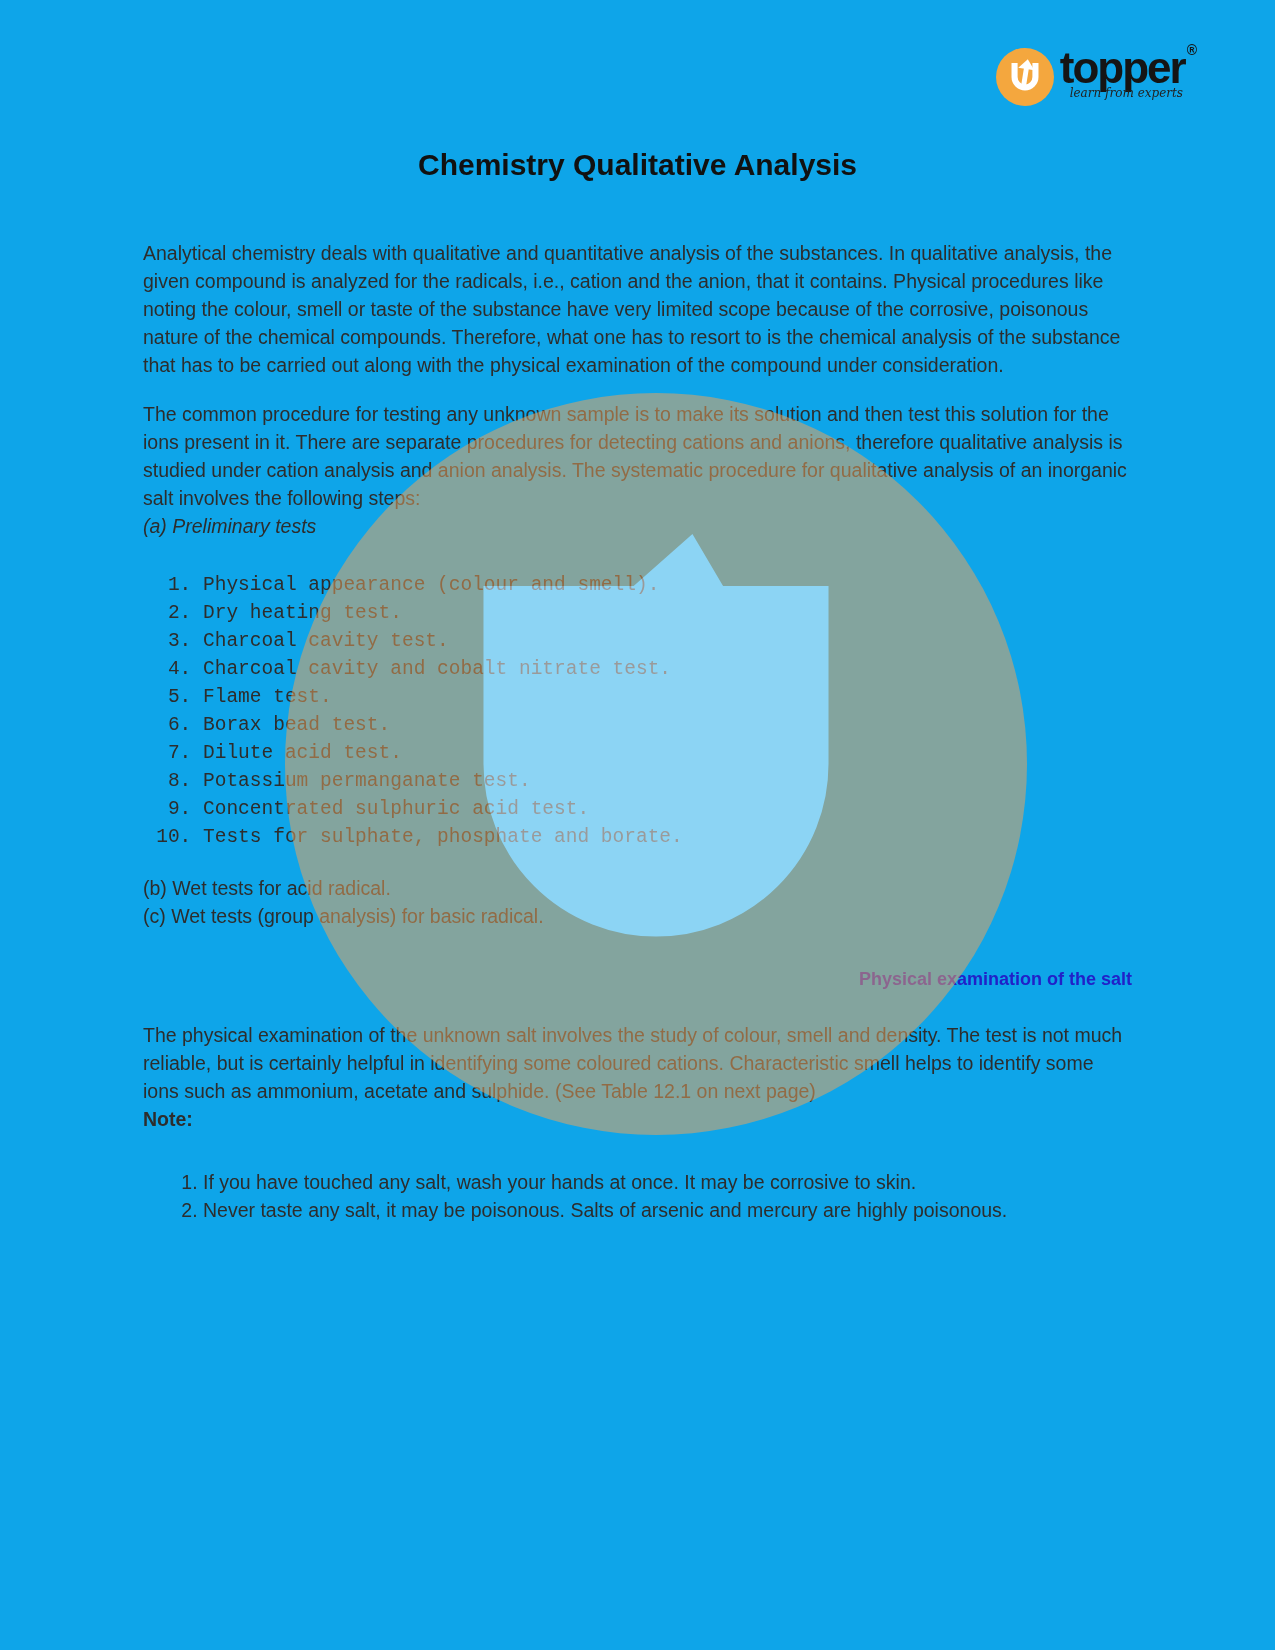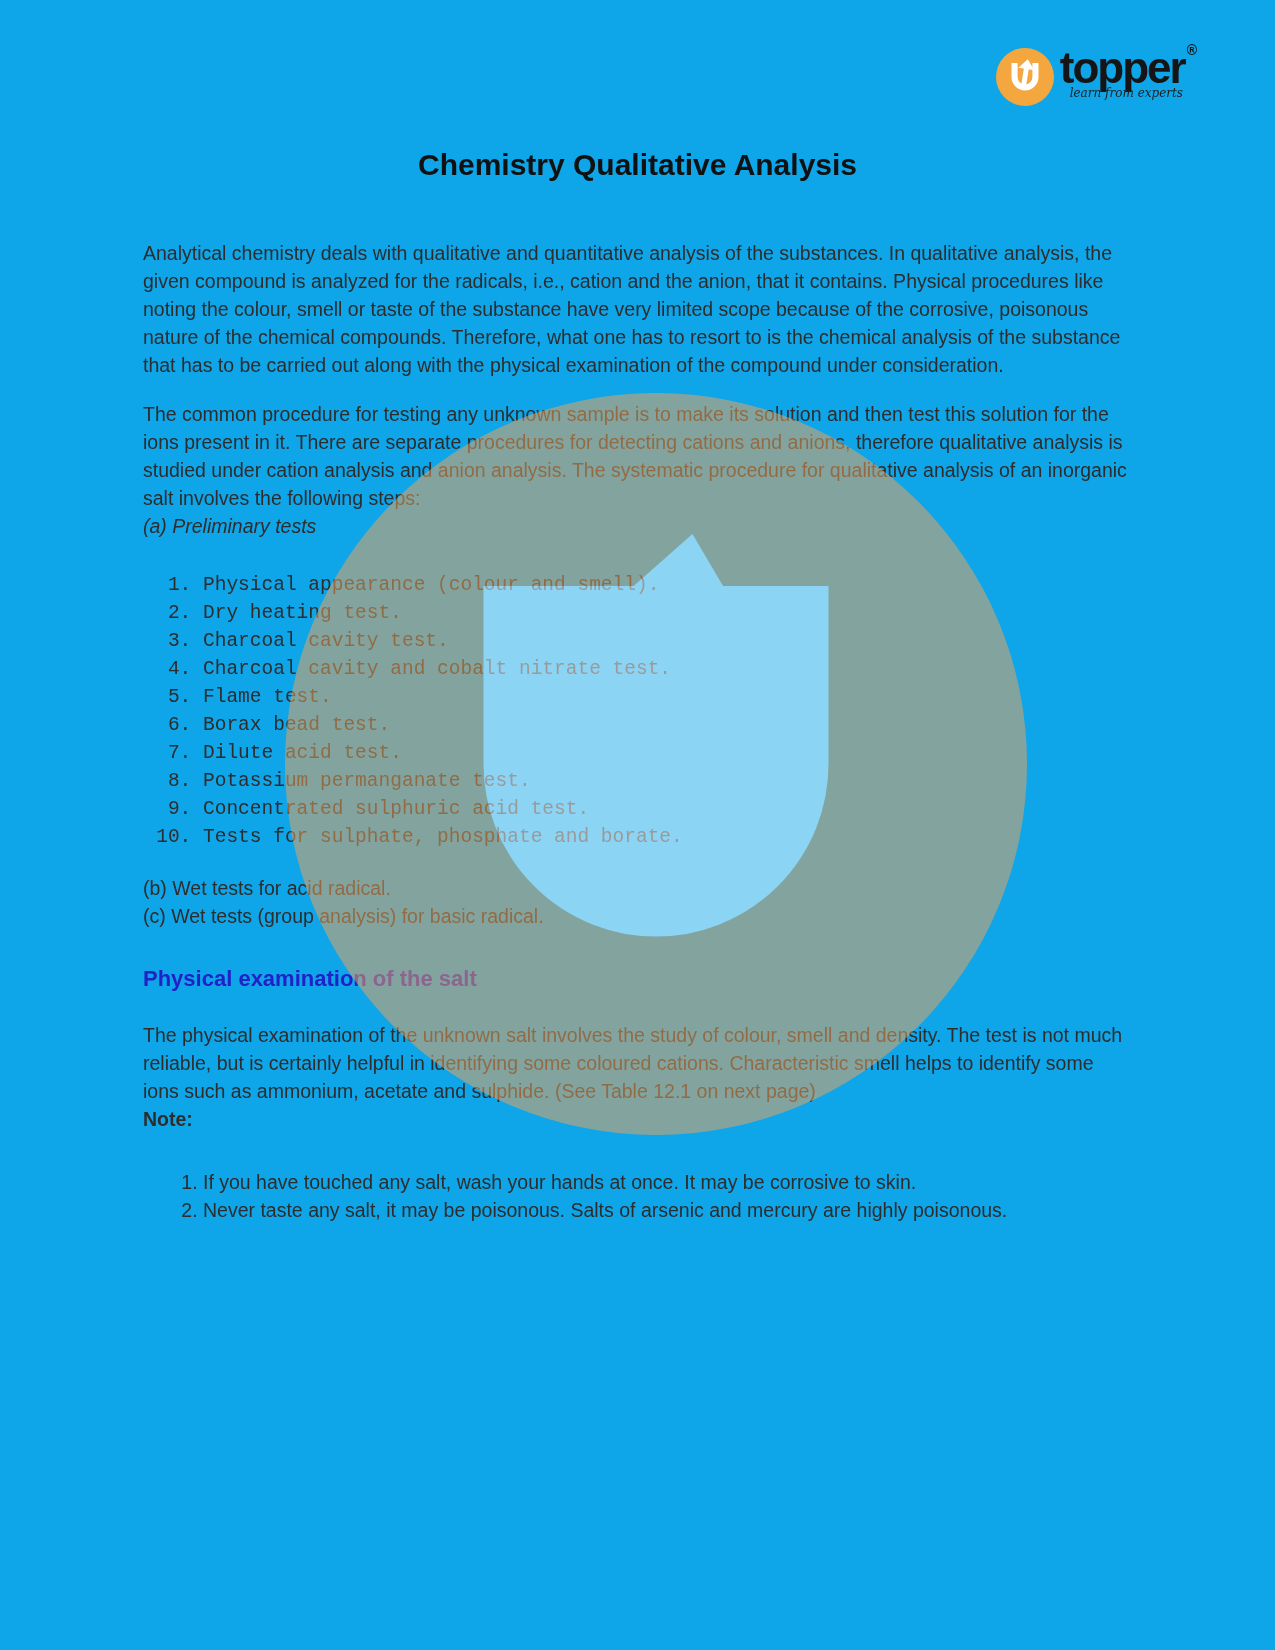--- a/index.html
+++ b/index.html
@@ -61,23 +61,24 @@
   .p-procedure { margin-top:21px !important; }
   .step-line { font-size:19.5px; line-height:28px;font-style:italic; }
   ol.test-list {
     margin:31px 0 0 0; padding:0 0 0 60px;
     font-size:19.5px; line-height:28px;
   }
   ol.test-list li { padding:0;font-family:Liberation Mono, monospace; }
   .wet-tests { margin-top:23px; font-size:19.5px; line-height:28px; }
   h2.section-heading {
     margin:34px 0 12px 0;
-    font-size:22px; line-height:30px;
+    font-size:18px; line-height:30px;
     font-weight:bold;
     color:var(--heading-blue, #2121c8);
+    text-align:right;
   }
   .p-exam { margin-top:27px !important; }
   .note-label { font-size:19.5px; line-height:28px; font-weight:bold; }
   ol.note-list {
     margin:35px 0 0 0; padding:0 0 0 60px;
     font-size:19.5px; line-height:28px;
   }
 </style>
 </head>
 <body>

